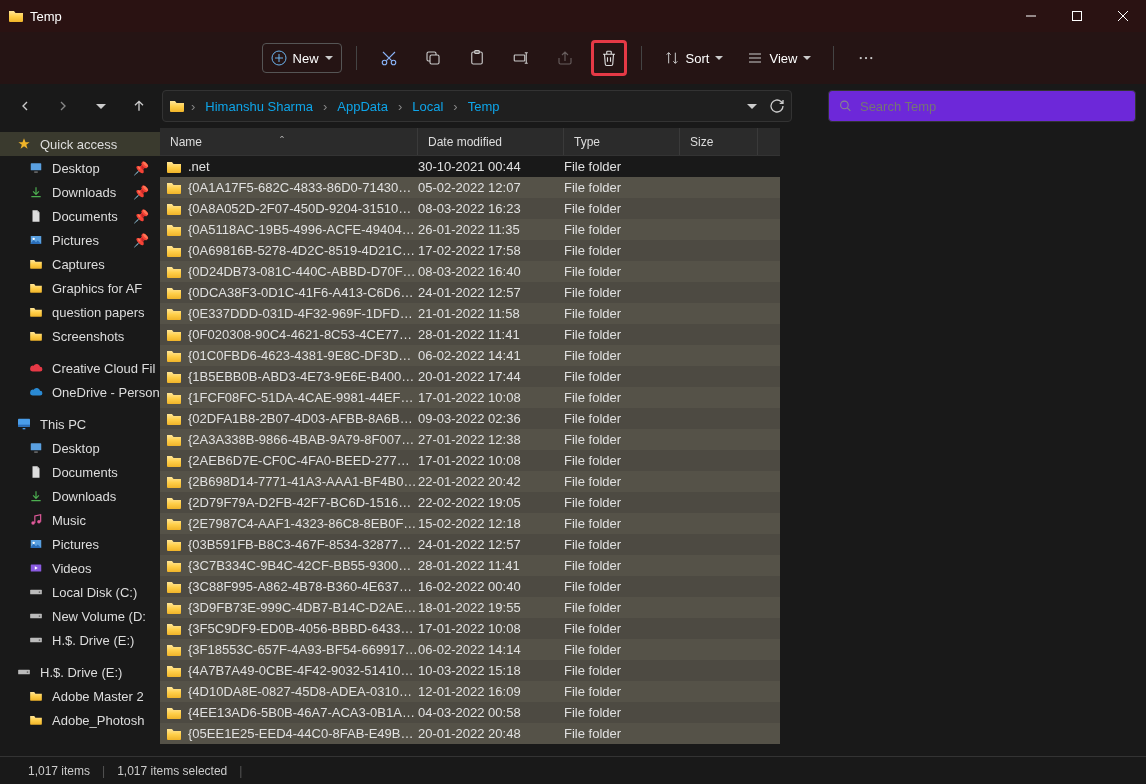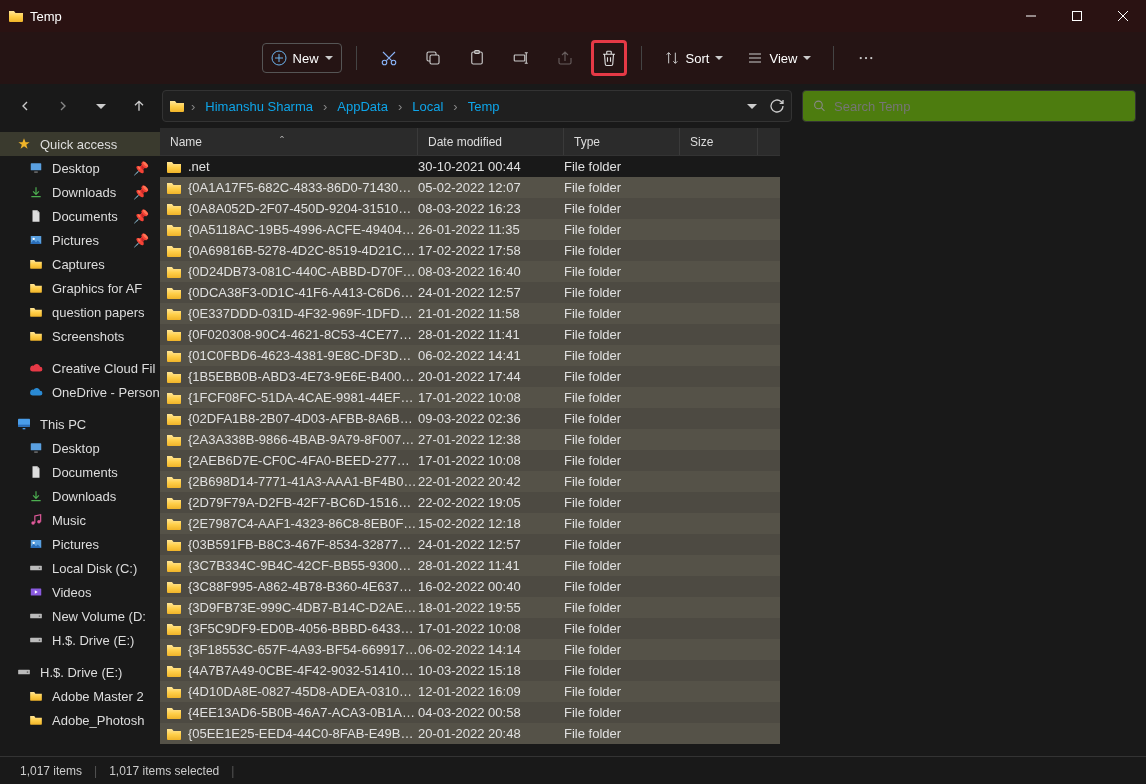--- a/index.html
+++ b/index.html
@@ -13,21 +13,21 @@
 .sep { width: 1px; height: 24px; background: #444; margin: 0 6px; }
 .tbtn { display: flex; align-items: center; gap: 6px; padding: 6px 8px; color: #fff; border-radius: 4px; }
 .icononly { width: 36px; height: 36px; display: flex; align-items: center; justify-content: center; color: #ccc; }
 .highlighted { border: 3px solid #e63946; border-radius: 4px; }
 .newbtn { border: 1px solid #555; border-radius: 4px; }
 .addrrow { height: 44px; background: #191919; display: flex; align-items: center; padding: 0 10px; gap: 8px; }
 .navb { width: 30px; height: 30px; display: flex; align-items: center; justify-content: center; color: #ccc; }
 .addressbar { flex: 0 0 630px; height: 32px; background: #1f1f1f; border: 1px solid #333; border-radius: 4px; display: flex; align-items: center; padding: 0 6px; gap: 6px; }
 .crumb { color: #0ea5e9; padding: 0 4px; }
 .chev { color: #888; }
-.searchbar { flex: 1; height: 32px; background: #4d7c0f; border: 1px solid #333; border-radius: 4px; display: flex; align-items: center; padding: 0 10px; color: #888; gap: 8px; margin-left: 2px; }
+.searchbar { flex: 1; height: 32px; background: #6d28d9; border: 1px solid #333; border-radius: 4px; display: flex; align-items: center; padding: 0 10px; color: #888; gap: 8px; margin-left: 28px; }
 .searchbar input { background: transparent; border: none; outline: none; color: #ccc; font-size: 13px; width: 100%; }
 .workspace { display: flex; height: calc(784px - 32px - 52px - 44px - 28px); }
 .sidebar { width: 160px; background: #191919; overflow-y: hidden; padding-top: 4px; }
 .sbitem { display: flex; align-items: center; gap: 8px; padding: 4px 10px 4px 28px; height: 24px; color: #ddd; white-space: nowrap; overflow: hidden; }
 .sbitem.qa { padding-left: 16px; background: #3a3a2e; }
 .sbitem.root { padding-left: 16px; font-weight: normal; }
 .sbic { width: 16px; height: 16px; display: inline-flex; align-items: center; justify-content: center; flex-shrink: 0; }
 .pin { color: #888; margin-left: auto; }
 .filearea { flex: 1; background: #191919; display: flex; flex-direction: row; }
 .listpane { width: 620px; }
@@ -41,21 +41,21 @@
 .rows { height: calc(100% - 28px); overflow: hidden; }
 .row { display: flex; align-items: center; height: 21px; padding-left: 6px; }
 .row.sel { background: #4d4a42; }
 .row.sel.alt { background: #555248; }
 .row.nosel { background: transparent; }
 .cell.name { width: 252px; display: flex; align-items: center; gap: 6px; overflow: hidden; white-space: nowrap; }
 .cell.name .txt { overflow: hidden; text-overflow: ellipsis; }
 .cell.date { width: 146px; }
 .cell.type { width: 116px; }
 .fic { width: 16px; height: 14px; flex-shrink: 0; }
-.statusbar { height: 28px; background: #191919; border-top: 1px solid #333; display: flex; align-items: center; padding: 0 20px; gap: 12px; color: #ccc; font-size: 12px; }
+.statusbar { height: 28px; background: #191919; border-top: 1px solid #333; display: flex; align-items: center; padding: 0 28px; gap: 12px; color: #ccc; font-size: 12px; }
 .statusbar .divv { color: #555; }
 svg { display: block; }
 </style>
 </head>
 <body>
 
 <svg width="0" height="0" style="position:absolute">
   <defs>
     <linearGradient id="fg" x1="0" y1="0" x2="0" y2="1">
       <stop offset="0" stop-color="#ffe69a"></stop>
@@ -371,35 +371,35 @@
             <svg width="14" height="14" viewBox="0 0 24 24" fill="#5aa0e0">
               <rect x="3" y="5" width="18" height="14" rx="1"></rect>
               <circle cx="8" cy="10" r="2" fill="#fff"></circle>
               <path d="M3 17l5-5 4 4 3-3 6 6H3z" fill="#2a6db8"></path>
             </svg>
           </span>
           <span>Pictures</span>
         </div>
         <div class="sbitem">
           <span class="sbic">
+            <svg width="14" height="14" viewBox="0 0 24 24" fill="#8a5ae0">
+              <rect x="3" y="6" width="18" height="12" rx="1"></rect>
+              <path d="M10 9v6l5-3z" fill="#fff"></path>
+            </svg>
+          </span>
+          <span>Videos</span>
+        </div>
+        <div class="sbitem">
+          <span class="sbic">
             <svg width="14" height="14" viewBox="0 0 24 24" fill="#bbb">
               <rect x="2" y="8" width="20" height="8" rx="1"></rect>
               <circle cx="18" cy="12" r="1.5" fill="#666"></circle>
             </svg>
           </span>
           <span>Local Disk (C:)</span>
-        </div>
-        <div class="sbitem">
-          <span class="sbic">
-            <svg width="14" height="14" viewBox="0 0 24 24" fill="#8a5ae0">
-              <rect x="3" y="6" width="18" height="12" rx="1"></rect>
-              <path d="M10 9v6l5-3z" fill="#fff"></path>
-            </svg>
-          </span>
-          <span>Videos</span>
         </div>
         <div class="sbitem">
           <span class="sbic">
             <svg width="14" height="14" viewBox="0 0 24 24" fill="#bbb">
               <rect x="2" y="8" width="20" height="8" rx="1"></rect>
               <circle cx="18" cy="12" r="1.5" fill="#666"></circle>
             </svg>
           </span>
           <span>New Volume (D:</span>
         </div>

